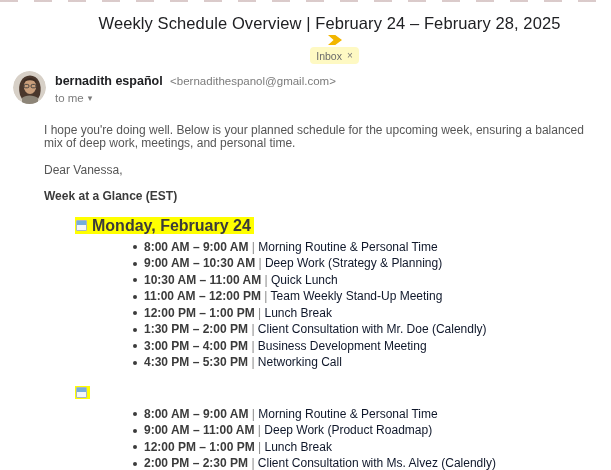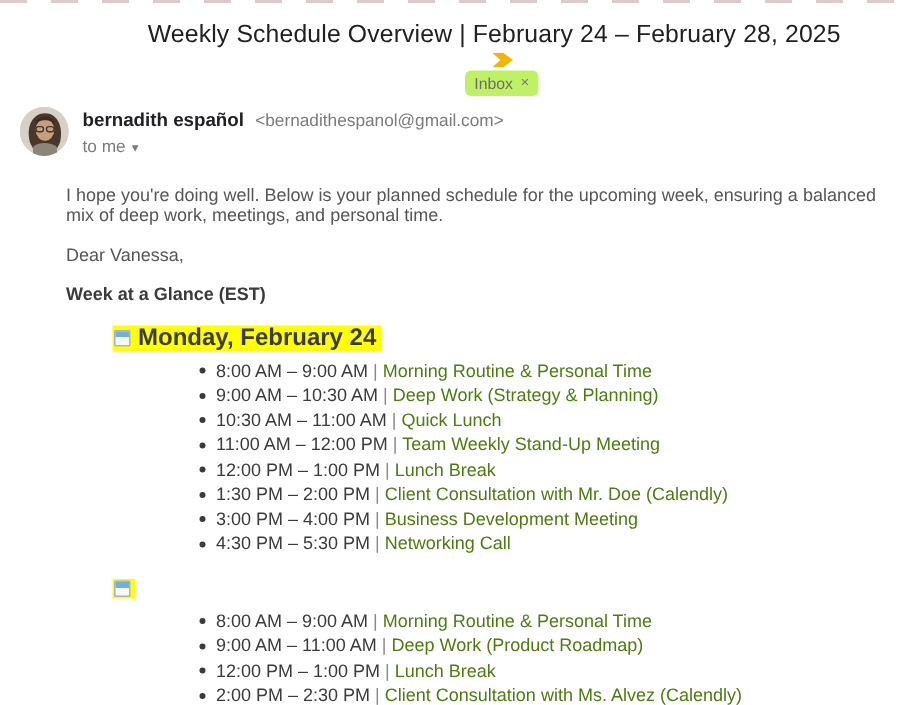--- a/index.html
+++ b/index.html
@@ -30,21 +30,21 @@
     width: 14px; height: 10px;
     margin-left: 11px; margin-top: 2px;
     background: #f2b600;
     clip-path: polygon(0 0, 52% 0, 100% 50%, 52% 100%, 0 100%, 40% 50%);
     cursor: pointer;
     flex: 0 0 auto;
   }
   .label-chip {
     display: inline-flex; align-items: center; gap: 5px;
     margin-left: 10px; margin-top: 2px;
-    background: #bef264; color: #6b6b6b;
+    background: #fef9c3; color: #6b6b6b;
     border-radius: 4px;
     font-size: 10.5px;
     padding: 2.5px 6px;
     cursor: pointer;
     flex: 0 0 auto;
   }
   .chip-x { font-size: 10px; color: #7a7a7a; cursor: pointer; }
   
   .sender-row { display: flex; margin: 7px 0 0 13px; }
   .avatar {
@@ -92,23 +92,23 @@
     position: relative;
     line-height: 16.5px;
     white-space: nowrap;
   }
   .day-list li::before {
     content: "";
     position: absolute; left: -11px; top: 6.5px;
     width: 4px; height: 4px; border-radius: 50%;
     background: #3b3b3b;
   }
-  .time { font-weight: normal; color: #3b3b3b; }
+  .time { font-weight: bold; color: #3b3b3b; }
   .sep  { color: #8a8a8a; }
-  .desc { color: #4d7c0f; }
+  .desc { color: #0f172a; }
 </style>
 </head>
 <body>
 
 <div>
 
   <div class="top-artifact"></div>
 
   <div class="subject-row">
     <h1 class="subject">Weekly Schedule Overview | February 24 – February 28, 2025</h1>

